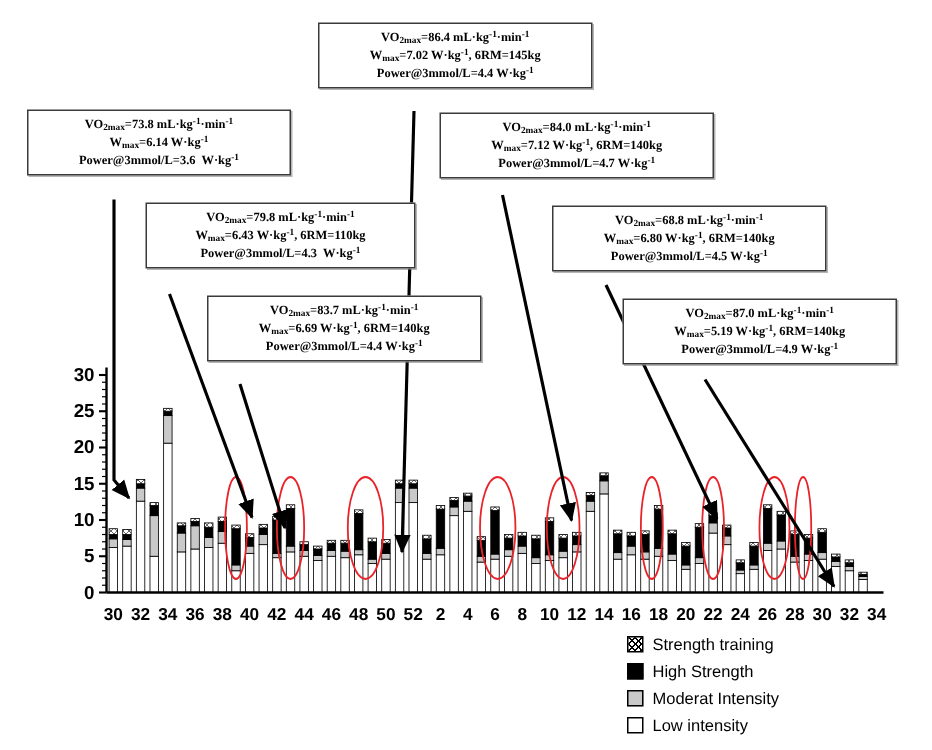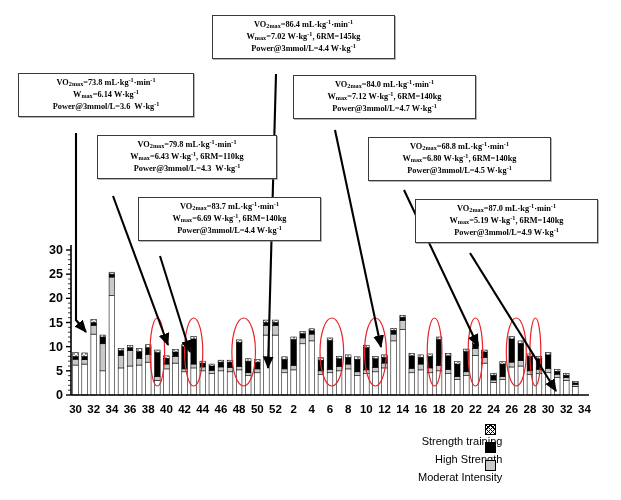--- a/index.html
+++ b/index.html
@@ -20,21 +20,21 @@
   sup{vertical-align:0.42em;}
 
   
   #leaders{position:absolute;left:0;top:0;width:621px;height:500px;z-index:20;pointer-events:none;}
 
   
   #plot{position:absolute;left:0;top:0;width:621px;height:500px;z-index:10;}
 
   
   #legend{position:absolute;left:418px;top:424px;z-index:25;font-size:11px;}
-  .lg-row{display:flex;align-items:flex-end;height:18px;flex-direction:column;}
+  .lg-row{display:flex;align-items:flex-start;height:18px;}
   .sw{width:11px;height:11px;border:1px solid #000;margin-right:6px;box-sizing:border-box;flex:0 0 auto;}
   .sw-strength{background:
       repeating-linear-gradient(45deg,#000 0 1px,#fff 1px 3px),
       repeating-linear-gradient(-45deg,#000 0 1px,#fff 1px 3px);
       background-blend-mode:multiply;background-color:#fff;}
   .sw-high{background:#000;}
   .sw-mod{background:#c9c9c9;}
   .sw-low{background:#fff;}
 </style>
 </head>
@@ -533,13 +533,17 @@
     <span>Strength training</span>
   </div>
   <div class="lg-row">
     <span class="sw sw-high"></span>
     <span>High Strength</span>
   </div>
   <div class="lg-row">
     <span class="sw sw-mod"></span>
     <span>Moderat Intensity</span>
   </div>
+  <div class="lg-row">
+    <span class="sw sw-low"></span>
+    <span>Low intensity</span>
+  </div>
 </div>
 
 </body></html>

